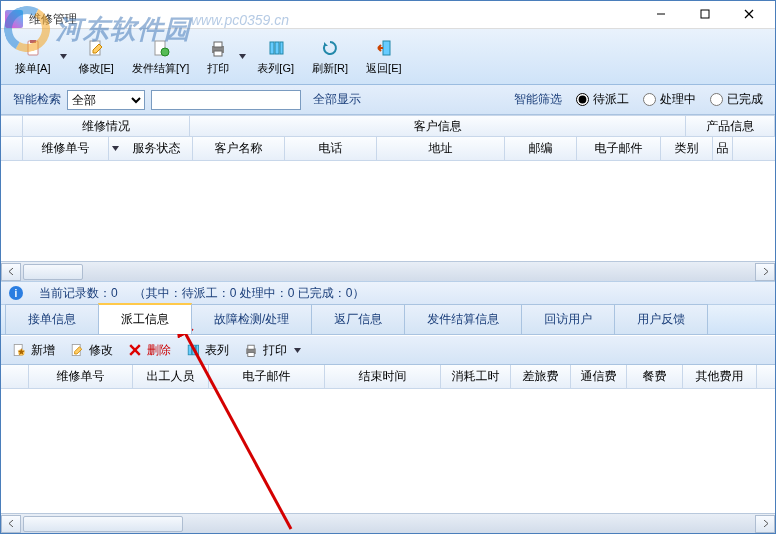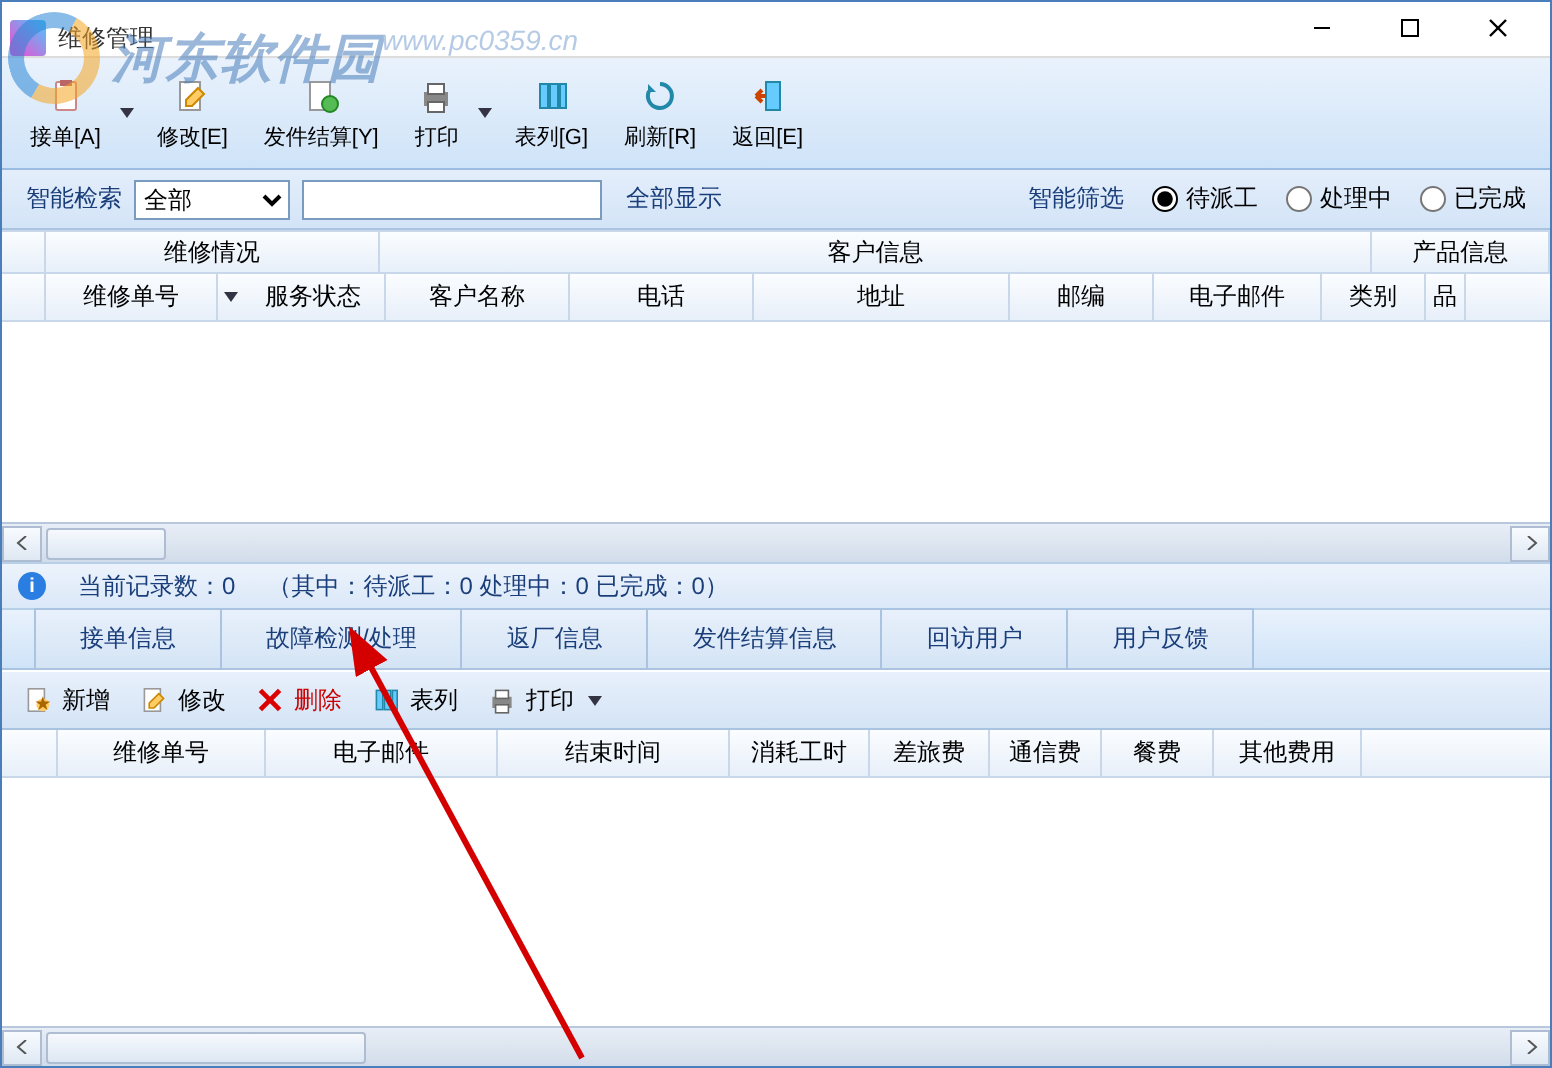--- a/index.html
+++ b/index.html
@@ -44,21 +44,21 @@
   .grid-body { flex: 0 0 100px; background: #fff; overflow: hidden; position: relative; }
   .hscroll { height: 20px; background: linear-gradient(#e8eef6,#d2dcea); display: flex; align-items: center; border-top: 1px solid #b8c8dc; }
   .sbtn { width: 20px; height: 18px; background: linear-gradient(#f8fbff,#dfe8f3); border: 1px solid #aebdd1; display:flex; align-items:center; justify-content:center; }
   .sthumb { height: 16px; background: linear-gradient(#f6f9fd,#dde7f3); border: 1px solid #aebdd1; border-radius: 2px; margin: 0 2px; }
 
   
   .status { height: 24px; background: linear-gradient(#ecf3fc,#dbe8f8); display: flex; align-items: center; padding: 0 8px; gap: 16px; color: #1a3e7a; border-top: 1px solid #b8cfe8; border-bottom: 1px solid #b8cfe8; }
   .status .info-icon { width: 14px; height: 14px; border-radius: 50%; background: #2a7de1; color: #fff; display:flex; align-items:center; justify-content:center; font-weight: bold; font-size: 10px; }
 
   
-  .tabs { height: 30px; background: linear-gradient(#e9f2fc,#cfe3f8); display: flex; align-items: flex-end; padding: 0 16px; gap: 0; border-bottom: 1px solid #a9c3e0; }
+  .tabs { height: 30px; background: linear-gradient(#e9f2fc,#cfe3f8); display: flex; align-items: flex-end; padding: 0 4px; gap: 0; border-bottom: 1px solid #a9c3e0; }
   .tab { padding: 6px 22px; background: linear-gradient(#e8f0fb,#d4e4f5); border: 1px solid #a9c3e0; border-bottom: none; color: #1a3e7a; margin-right: -1px; position: relative; cursor: default; }
   .tab.active { background: #fff; color: #000; z-index: 1; border-top: 2px solid #ffc94a; }
 
   
   .subtoolbar { height: 30px; background: linear-gradient(#e8f0fb,#d4e4f6); display: flex; align-items: center; padding: 0 10px; gap: 14px; border-bottom: 1px solid #a9c3e0; border-top: 1px solid #fff; }
   .st-item { display: flex; align-items: center; gap: 4px; cursor: default; color: #000; }
   .st-item.red { color: #c00; }
   .st-item .ico { width: 16px; height: 16px; display:flex; align-items:center; justify-content:center; }
 
   
@@ -262,20 +262,21 @@
 </div>
 
 <div class="status">
   <span class="info-icon">i</span>
   <span>当前记录数：0</span>
   <span>（其中：待派工：0   处理中：0   已完成：0）</span>
 </div>
 
 <div class="tabs" id="tabs">
     <div class="tab">接单信息</div>
+    <div class="tab active">派工信息</div>
     <div class="tab">故障检测/处理</div>
     <div class="tab">返厂信息</div>
     <div class="tab">发件结算信息</div>
     <div class="tab">回访用户</div>
     <div class="tab">用户反馈</div>
   </div>
 
 <div class="subtoolbar" id="subtoolbar">
     <div class="st-item">
       <span class="ico">
@@ -326,20 +327,21 @@
       <span>打印</span>
       <span style="margin-left:3px"><svg width="7" height="7" viewBox="0 0 7 7">
           <path d="M0 1L3.5 6L7 1z" fill="#334"></path>
         </svg></span>
     </div>
   </div>
 
 <div class="detail-header" id="detail-headers">
   <div class="cell" style="width:28px"></div>
 <div class="cell" style="width: 104px;">维修单号</div>
+    <div class="cell" style="width: 76px;">出工人员</div>
     <div class="cell" style="width: 116px;">电子邮件</div>
     <div class="cell" style="width: 116px;">结束时间</div>
     <div class="cell" style="width: 70px;">消耗工时</div>
     <div class="cell" style="width: 60px;">差旅费</div>
     <div class="cell" style="width: 56px;">通信费</div>
     <div class="cell" style="width: 56px;">餐费</div>
     <div class="cell" style="width: 74px;">其他费用</div>
   </div>
 
 <div class="detail-body">

